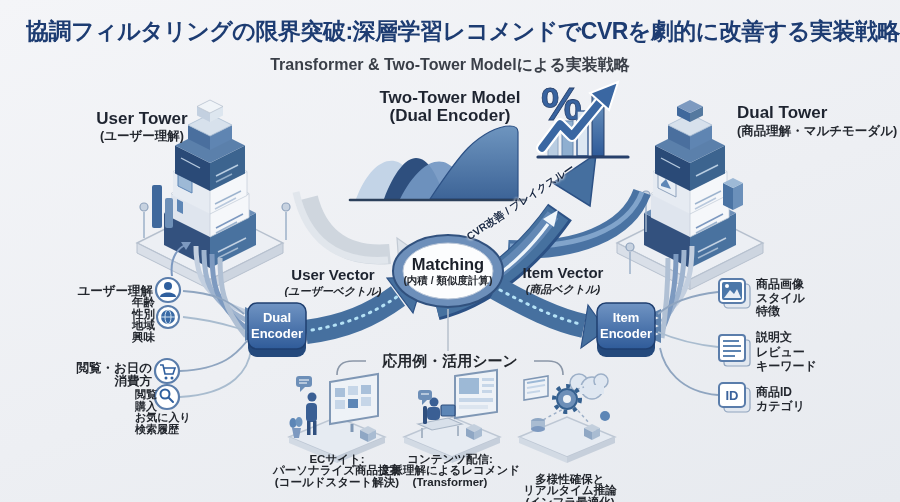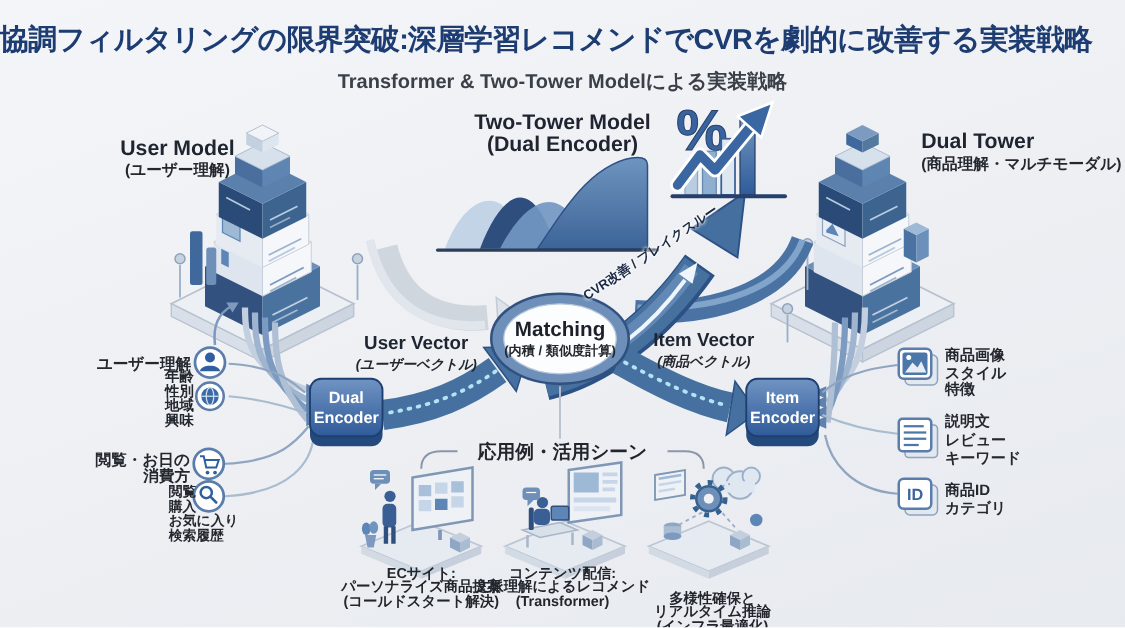--- a/index.html
+++ b/index.html
@@ -3,21 +3,21 @@
 <meta charset="utf-8">
 <style>
   html,body{margin:0;padding:0;}
   .stage{
     position:relative;width:900px;height:502px;overflow:hidden;
     background:linear-gradient(160deg,#f4f5f8 0%,#edeff3 55%,#e7eaef 100%);
     font-family:"Liberation Sans","DejaVu Sans",sans-serif;
   }
   svg{position:absolute;left:0;top:0;}
   .t{position:absolute;white-space:nowrap;color:#22262c;}
-  .title{width:900px;text-align:left;font-size:23px;font-weight:bold;color:#1d3c72;letter-spacing:-0.5px;}
+  .title{width:900px;text-align:right;font-size:23px;font-weight:bold;color:#1d3c72;letter-spacing:-0.5px;}
   .subtitle{width:900px;text-align:center;font-size:16px;font-weight:bold;color:#3a3f48;}
   .h17{font-size:17px;font-weight:bold;color:#1e2430;}
   .h13{font-size:12.5px;font-weight:bold;color:#23272e;}
   .lbl12{font-size:12px;font-weight:bold;color:#23272e;line-height:13.5px;}
   .lbl11{font-size:11px;font-weight:bold;color:#23272e;line-height:11.6px;}
   .ctr{text-align:center;}
   .rgt{text-align:right;}
   .enc{color:#ffffff;font-size:13px;font-weight:bold;text-align:center;line-height:16px;}
   .vec1{font-size:15px;font-weight:bold;color:#1e2430;}
   .vec2{font-size:11px;font-weight:bold;color:#23272e;font-style:italic;}
@@ -363,21 +363,21 @@
     <circle cx="605" cy="416" r="5" fill="#5d86b6"></circle>
   </g>
 </svg>
 
 <div class="t title" style="top:16px;left:0;">協調フィルタリングの限界突破:深層学習レコメンドでCVRを劇的に改善する実装戦略</div>
 <div class="t subtitle" style="top:55px;left:0;">Transformer &amp; Two-Tower Modelによる実装戦略</div>
 
 <div class="t h17 ctr" style="left:330px;top:88px;width:240px;">Two-Tower Model</div>
 <div class="t h17 ctr" style="left:330px;top:106px;width:240px;">(Dual Encoder)</div>
 
-<div class="t h17 ctr" style="left:80px;top:109px;width:124px;">User Model</div>
+<div class="t h17 ctr" style="left:80px;top:109px;width:124px;">User Tower</div>
 <div class="t h13 ctr" style="left:80px;top:128px;width:124px;">(ユーザー理解)</div>
 
 <div class="t h17" style="left:737px;top:103px;">Dual Tower</div>
 <div class="t h13" style="left:737px;top:123px;">(商品理解・マルチモーダル)</div>
 
 <div class="t match2 ctr" style="left:378px;top:274px;width:140px;">(内積 / 類似度計算)</div>
 <div class="t match1 ctr" style="left:388px;top:255px;width:120px;">Matching</div>
 
 <div class="t cvr" style="left:468px;top:231px;">CVR改善 / ブレイクスルー</div>
 

